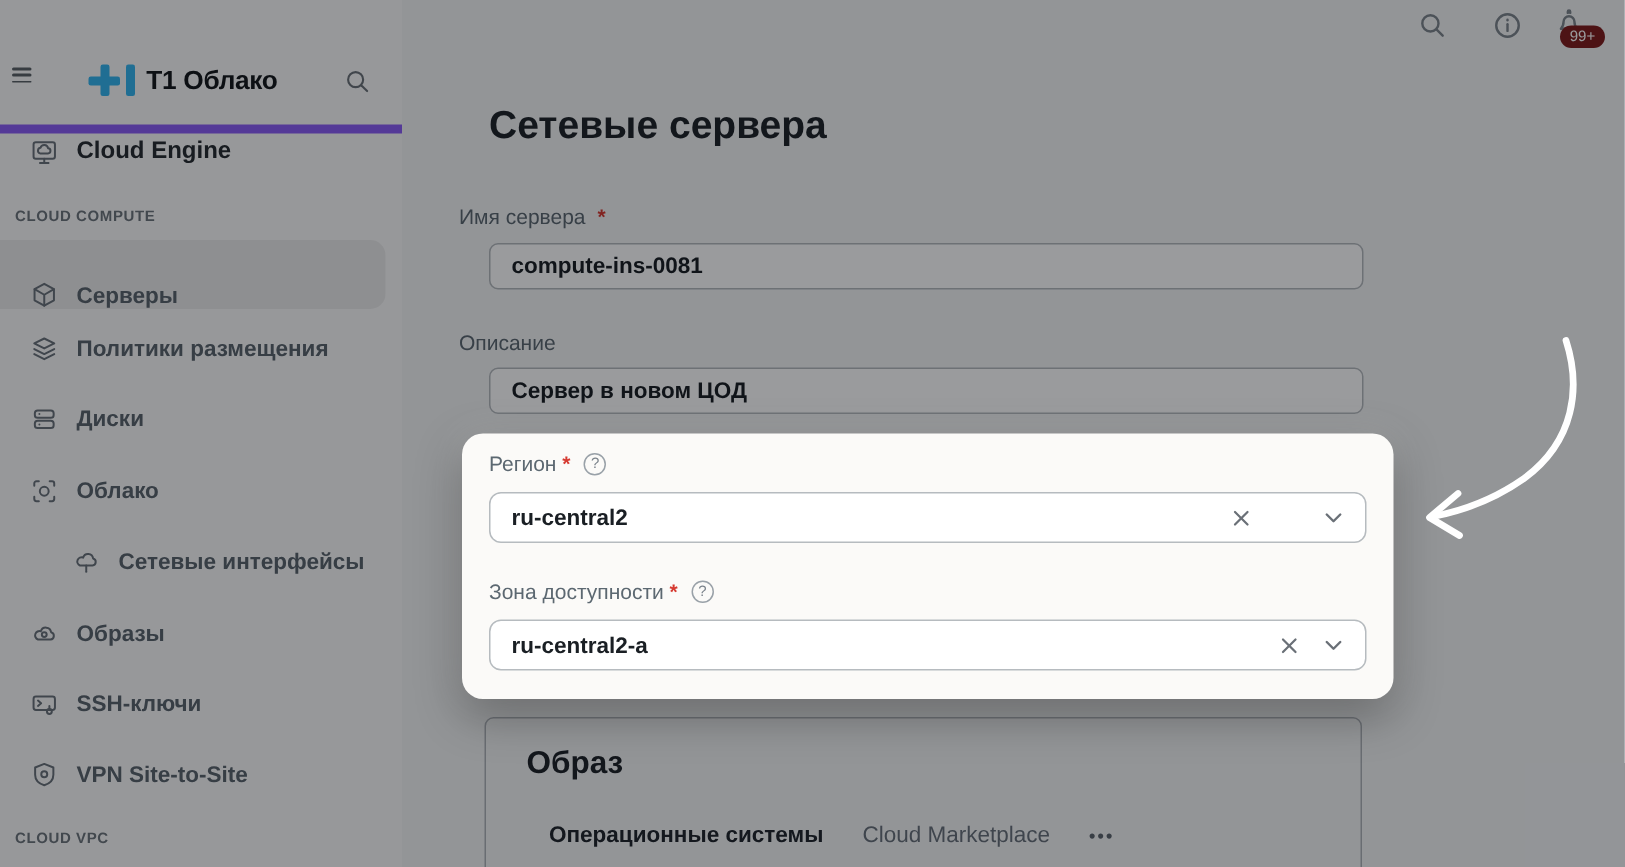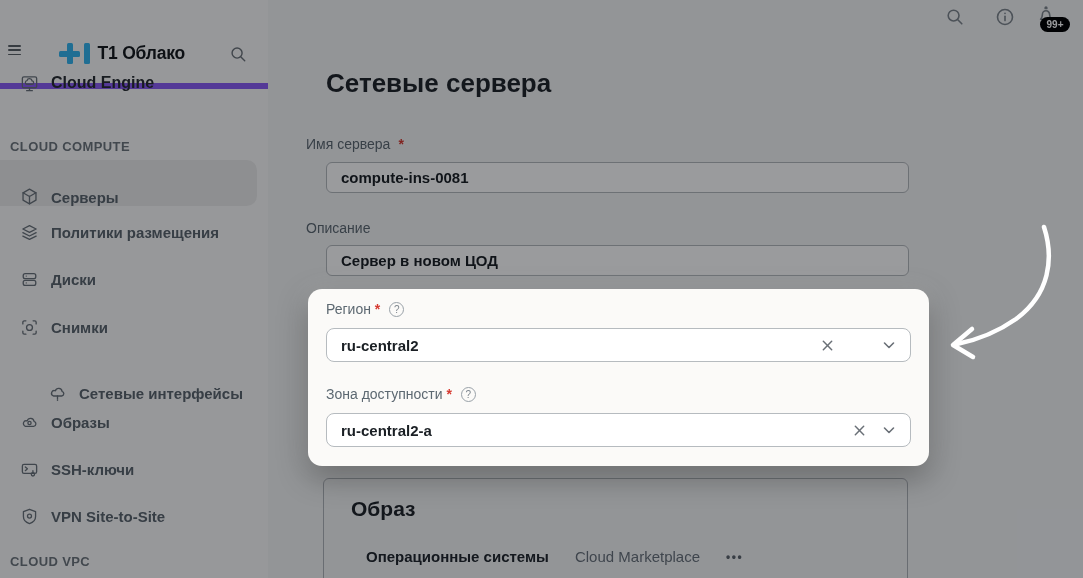--- a/index.html
+++ b/index.html
@@ -19,29 +19,29 @@
   .logo .plus:before{left:0;top:7.5px;width:21px;height:6px;}
   .logo .plus:after{left:7.5px;top:0;width:6px;height:21px;}
   .logo .bar{width:5.5px;height:21px;background:#35b5ee;border-radius:1.5px;margin-left:4px;}
   .logo .brand-text{margin-left:8px;font-size:17.5px;font-weight:bold;color:#14181c;letter-spacing:-0.2px;}
   .sb-search{position:absolute;left:230px;top:20px;cursor:pointer;}
   .sb-item{position:absolute;left:0;width:257px;height:46px;display:flex;align-items:center;
            gap:12px;padding-left:20px;box-sizing:border-box;cursor:pointer;}
   .sb-item .lbl{font-size:15px;font-weight:bold;color:#5a646d;}
   .sb-item.product .lbl{font-size:16px;color:#272c31;}
   .sb-item.active{background:#ececec;border-radius:0 10px 10px 0;align-items:flex-end;}
-  .sb-section{position:absolute;left:10px;font-size:13px;font-weight:bold;color:#6d757c;letter-spacing:0.4px;}
+  .sb-section{position:absolute;left:10px;font-size:10px;font-weight:bold;color:#6d757c;letter-spacing:0.4px;}
   .sb-icon{flex:0 0 auto;display:flex;}
   .sb-icon svg{stroke:#6a727a;fill:none;stroke-width:1.4;stroke-linecap:round;stroke-linejoin:round;}
 
   
   .top-icon{position:absolute;cursor:pointer;z-index:1;}
   .top-icon svg{stroke:#7d858c;fill:none;stroke-width:1.6;stroke-linecap:round;stroke-linejoin:round;}
   .badge{position:absolute;left:1040px;top:17px;min-width:22px;height:15px;padding:0 4px;z-index:1;
-         background:#000000;border-radius:8px;color:#fff;font-size:10px;font-weight:bold;
+         background:#7f1d1d;border-radius:8px;color:#fff;font-size:10px;font-weight:normal;
          display:flex;align-items:center;justify-content:center;}
 
   
   .page-title{position:absolute;left:326px;top:68px;font-size:26px;font-weight:bold;color:#1e2328;z-index:1;}
   .f-label{position:absolute;left:306px;font-size:14px;color:#5c6871;z-index:1;display:flex;align-items:center;gap:8px;text-align:center;}
   .req{color:#d63a31;font-weight:bold;}
   .txt-input{position:absolute;left:326px;width:583px;height:31px;box-sizing:border-box;z-index:1;
              border:1px solid #b4b9bd;border-radius:6px;background:#fff;
              font-family:inherit;font-size:15px;font-weight:bold;color:#1a1f24;padding:0 14px;outline:none;}
   .card{position:absolute;left:323px;top:478px;width:585px;height:110px;box-sizing:border-box;z-index:1;
@@ -89,21 +89,21 @@
       <span class="brand-text">Т1 Облако</span>
     </div>
     <div class="sb-search">
       <svg width="17" height="17" viewBox="0 0 18 18" style="stroke:#6b7278;fill:none;stroke-width:1.5;stroke-linecap:round;">
           <circle cx="7.5" cy="7.5" r="5.3"></circle>
           <line x1="11.6" y1="11.6" x2="15.6" y2="15.6"></line>
         </svg>
     </div>
   </div>
 
-  <div class="sb-item product" style="top:60px;">
+  <div class="sb-item product" style="top:78px;">
     <span class="sb-icon">
       <svg width="19" height="19" viewBox="0 0 20 20">
           <rect x="2.5" y="3" width="15" height="11.5" rx="1.6"></rect>
           <path d="M7 17.5h6M10 14.5v3"></path>
           <path d="M7 10.8h5.4a1.8 1.8 0 0 0 .3-3.6 2.7 2.7 0 0 0-5.3-.3 2 2 0 0 0-.4 3.9z"></path>
         </svg>
     </span>
     <span class="lbl">Cloud Engine</span>
   </div>
 
@@ -142,24 +142,24 @@
     <span class="lbl">Диски</span>
   </div>
 
   <div class="sb-item" style="top:304px;">
     <span class="sb-icon">
       <svg width="19" height="19" viewBox="0 0 20 20">
           <path d="M3 6.2 V4.5 A1.5 1.5 0 0 1 4.5 3 H6.2 M13.8 3 H15.5 A1.5 1.5 0 0 1 17 4.5 V6.2 M17 13.8 V15.5 A1.5 1.5 0 0 1 15.5 17 H13.8 M6.2 17 H4.5 A1.5 1.5 0 0 1 3 15.5 V13.8"></path>
           <circle cx="10" cy="10" r="3.1"></circle>
         </svg>
     </span>
-    <span class="lbl">Снимки</span>
-  </div>
-
-  <div class="sb-item" style="top:370px;padding-left:48px;">
+    <span class="lbl">Облако</span>
+  </div>
+
+  <div class="sb-item" style="top:351px;padding-left:48px;">
     <span class="sb-icon">
       <svg width="19" height="19" viewBox="0 0 20 20">
           <path d="M5.6 12.6h8.8a2.5 2.5 0 0 0 .4-4.9 3.6 3.6 0 0 0-7-.6 2.8 2.8 0 0 0-2.2 5.5z"></path>
           <path d="M10 12.6 V16"></path>
           <circle cx="10" cy="17" r="0.8" fill="#6a727a" stroke="none"></circle>
         </svg>
     </span>
     <span class="lbl">Сетевые интерфейсы</span>
   </div>
 

